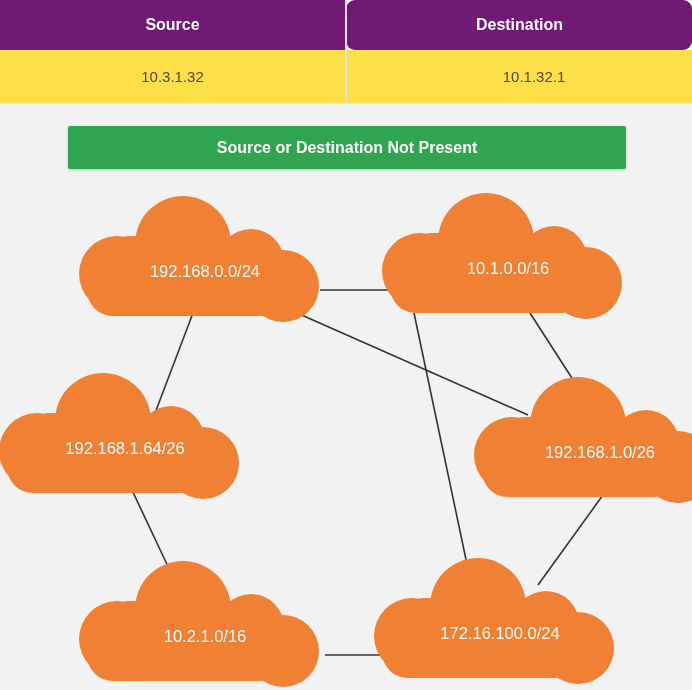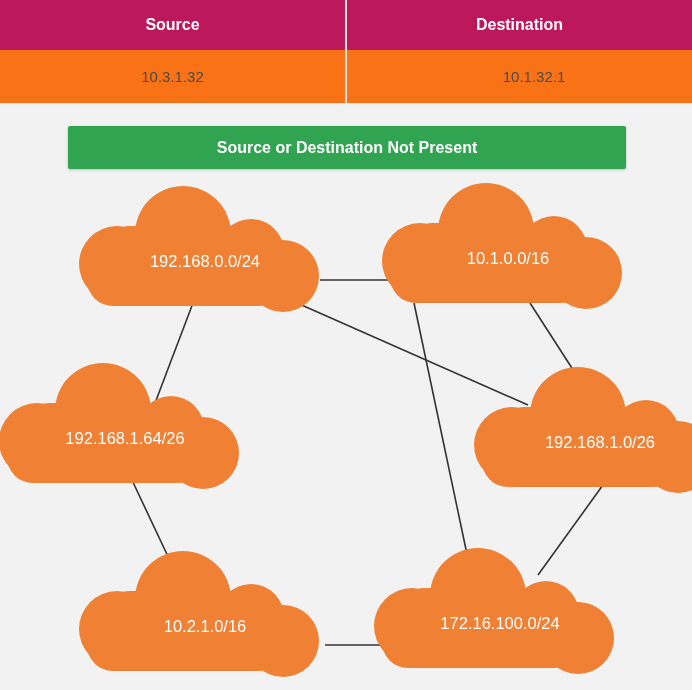--- a/index.html
+++ b/index.html
@@ -16,34 +16,34 @@
   }
 
   
   .ip-table {
     width: 692px;
     border-collapse: collapse;
     table-layout: fixed;
     background: #ffffff;
   }
   .ip-table th {
-    background: #be185d;
+    background: #701a75;
     color: #ffffff;
     font-size: 16px;
     font-weight: bold;
     height: 50px;
     text-align: center;
     vertical-align: middle;
     border: none;
     border-right: 2px solid #e6e6e6;
     padding: 0;
   }
-  .ip-table th:last-child { border-right: none; }
+  .ip-table th:last-child { border-right: none; border-radius: 9px; }
   .ip-table td {
-    background: #f97316;
+    background: #fde047;
     color: #4a4a4a;
     font-size: 15px;
     height: 53px;
     text-align: center;
     vertical-align: middle;
     border-right: 2px solid #e0e0e0;
     border-bottom: 1px solid #e8e8e8;
     padding: 0;
   }
   .ip-table td:last-child { border-right: none; padding-left: 29px; }
@@ -64,21 +64,21 @@
     border-radius: 2px;
     box-shadow: 0 1px 3px rgba(0,0,0,0.22);
     box-sizing: border-box;
     user-select: none;
   }
 
   
   .topology {
     position: absolute;
     left: 0;
-    top: 175px;
+    top: 185px;
     width: 692px;
     height: 505px;
   }
   .topology svg {
     display: block;
     width: 692px;
     height: 505px;
   }
   .cloud-label {
     fill: #ffffff;

